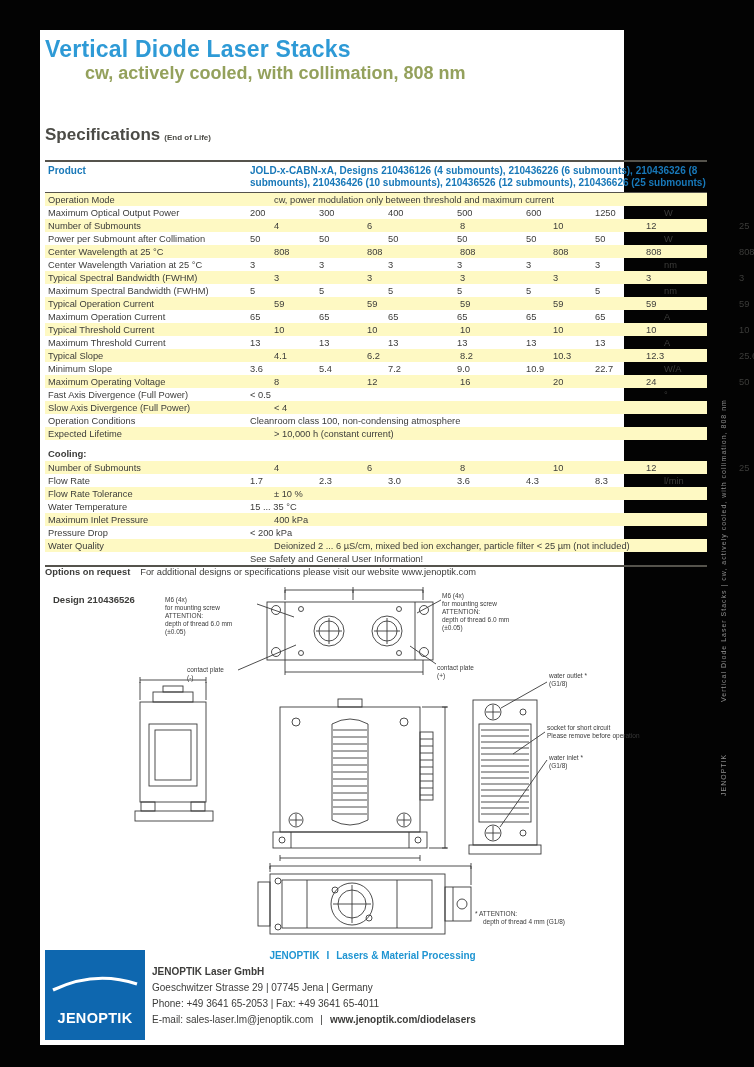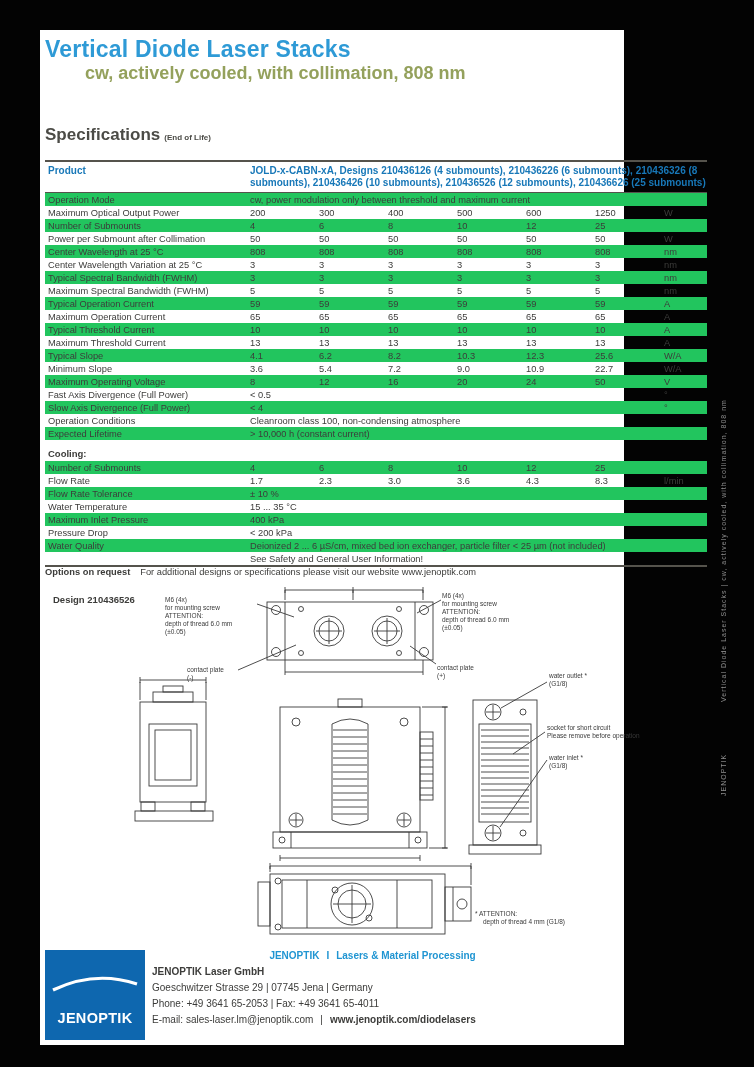--- a/index.html
+++ b/index.html
@@ -12,21 +12,21 @@
   .doc-subtitle{position:absolute;left:5px;top:33px;font-size:18px;font-weight:bold;color:#94A15C;margin-left:40px;}
   .spec-heading{position:absolute;left:5px;top:95px;font-size:17px;font-weight:bold;color:#4B4B46;}
   .spec-note{font-size:8px;font-weight:bold;color:#4B4B46;margin-left:4px;}
 
   
   .spec-table{position:absolute;left:5px;top:130px;width:662px;border-top:2px solid #55534C;border-bottom:2px solid #55534C;color:#3C3C3A;}
   .thead{display:grid;grid-template-columns:205px 1fr;padding:3px 0 4px 0;border-bottom:1.5px solid #55534C;}
   .thead .tcell{font-size:10px;line-height:11.5px;font-weight:bold;color:#1878B8;}
   .thead .tlabel{padding-left:3px;}
   .trow{display:grid;grid-template-columns:205px 69px 69px 69px 69px 69px 69px 1fr;padding:1.5px 0;}
-  .trow.shaded{background:#22c55e;}
+  .trow.shaded{background:#fef9c3;gap:24px;}
   .tcell{font-size:9.3px;line-height:10px;color:#3C3C3A;}
   .tlabel{grid-column:1;padding-left:3px;}
   .tspan{grid-column:2/8;}
   .tunit{grid-column:8;}
   .cooling-head{font-size:9.5px;font-weight:bold;color:#3C3C3A;padding:8px 0 2px 3px;}
   .bold{font-weight:normal;}
 
   
   .options-line{position:absolute;left:5px;top:537px;font-size:9.3px;color:#3C3C3A;}
   .options-line b{margin-right:10px;}

